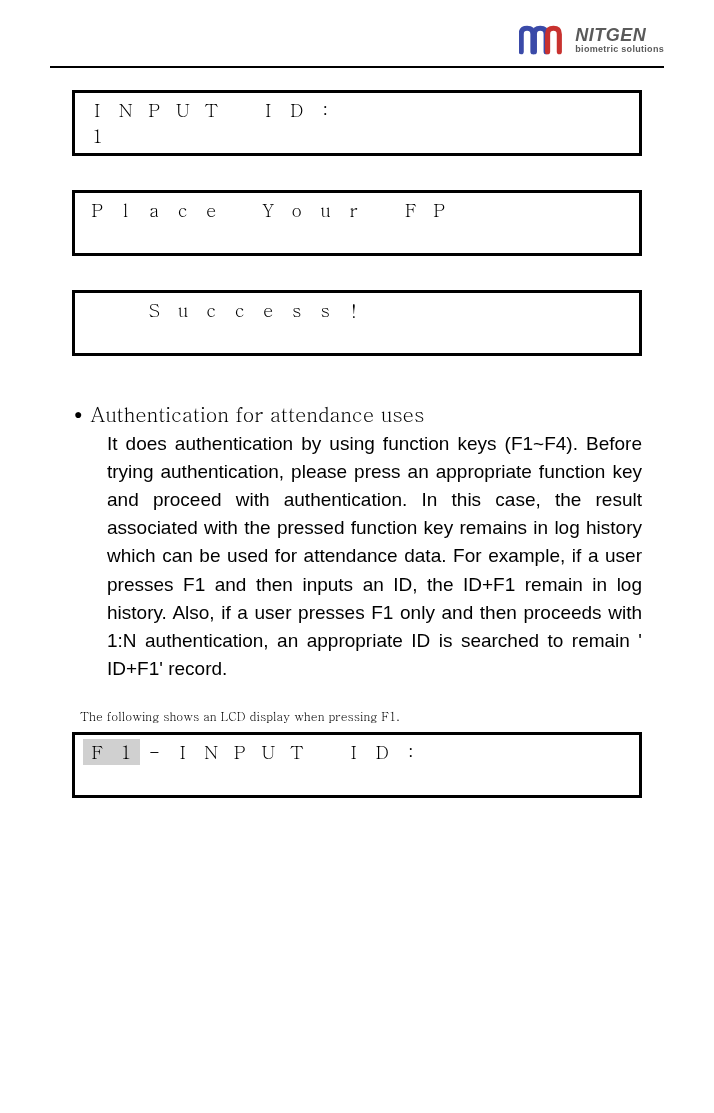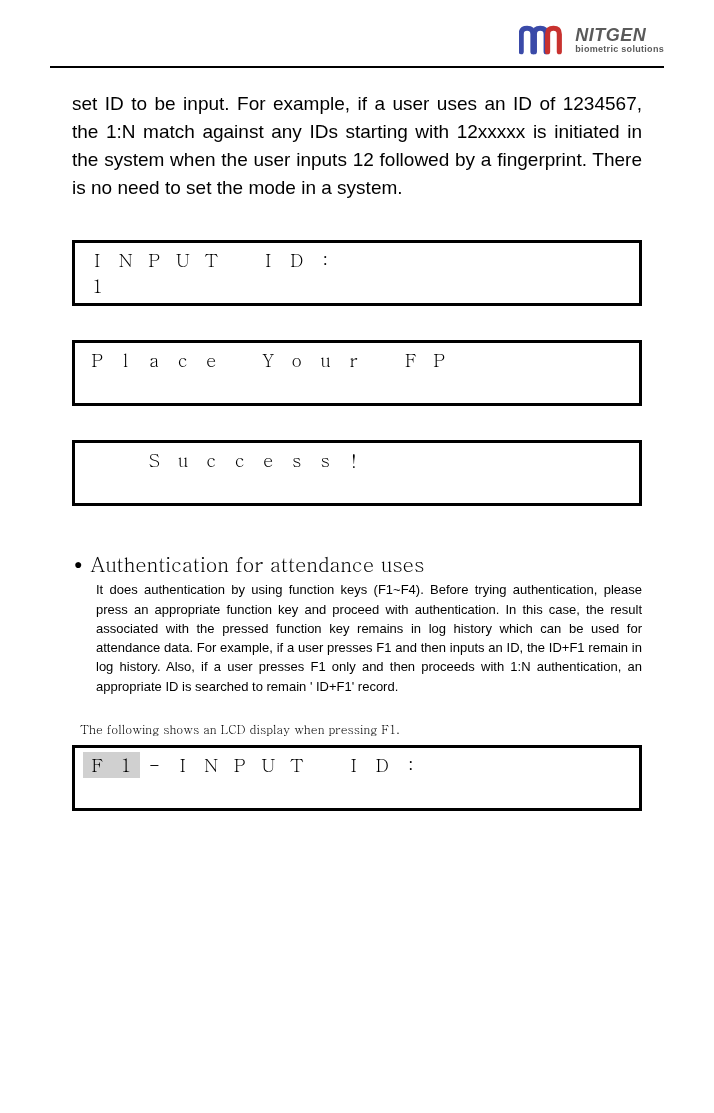--- a/index.html
+++ b/index.html
@@ -101,24 +101,24 @@
     font-size: 14px;
     line-height: 28px;
     padding-left: 2px;
   }
   .bullet-title {
     font-family: "Batang", "MS Mincho", "SimSun", serif;
     font-size: 20px;
     line-height: 28px;
   }
   .bullet-body {
-    font-size: 13px;
+    font-size: 19px;
     line-height: 1.48;
     text-align: justify;
-    margin: 2px 0 0 24px;
+    margin: 2px 0 0 35px;
   }
   .mid-para {
     font-family: "Batang", "MS Mincho", "SimSun", serif;
     font-size: 12px;
     margin: 24px 0 8px 8px;
   }
   .bottom-rule {
     border: none;
     border-top: 2px solid #000;
     margin: 0;
@@ -151,21 +151,20 @@
       </span>
       <span class="logo-text">
         <span class="logo-name">NITGEN</span>
         <span class="logo-sub">biometric solutions</span>
       </span>
     </div>
   </div>
   <hr class="top-rule">
 
   <div class="body-content">
-    <p class="para">set ID to be input. For example, if a user uses an ID of 1234567, the 1:N match against any IDs starting with 12xxxxx is initiated in the system when the user inputs 12 followed by a fingerprint. There is no need to set the mode in a system.</p>
 
     <div class="lcd-box">
       <div class="lcd-row" id="lcd1r1">
           <span class="lcd-cell">I</span>
           <span class="lcd-cell">N</span>
           <span class="lcd-cell">P</span>
           <span class="lcd-cell">U</span>
           <span class="lcd-cell">T</span>
           <span class="lcd-cell"></span>
           <span class="lcd-cell">I</span>

